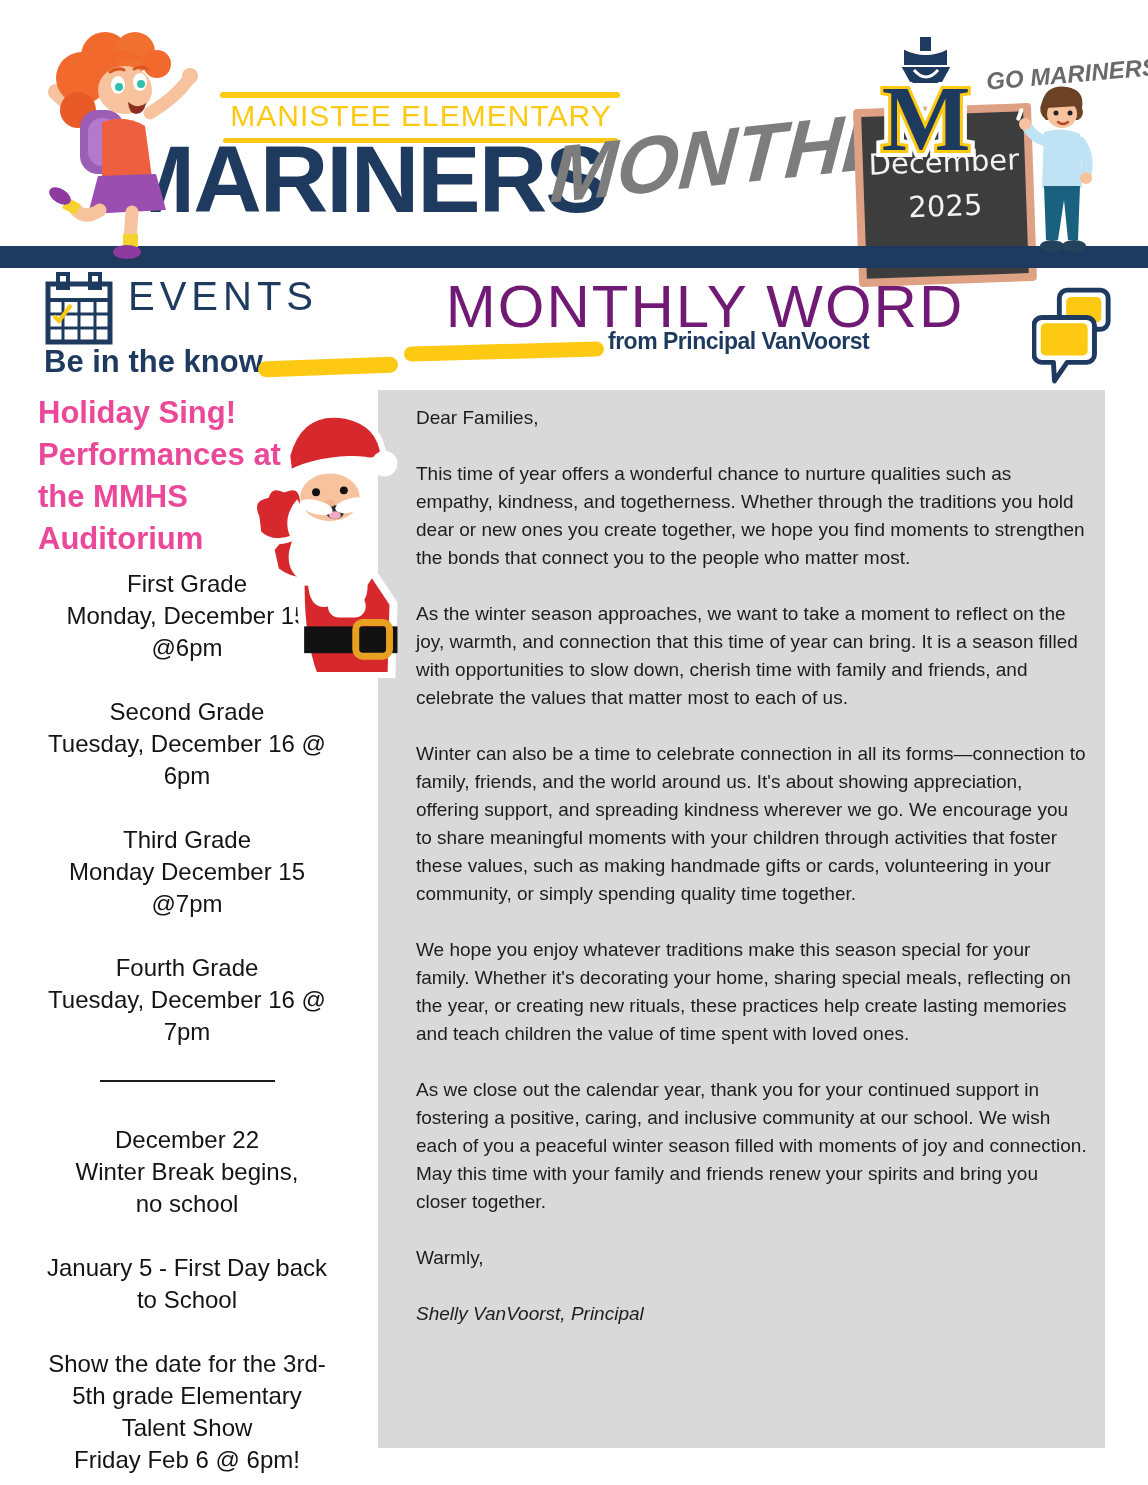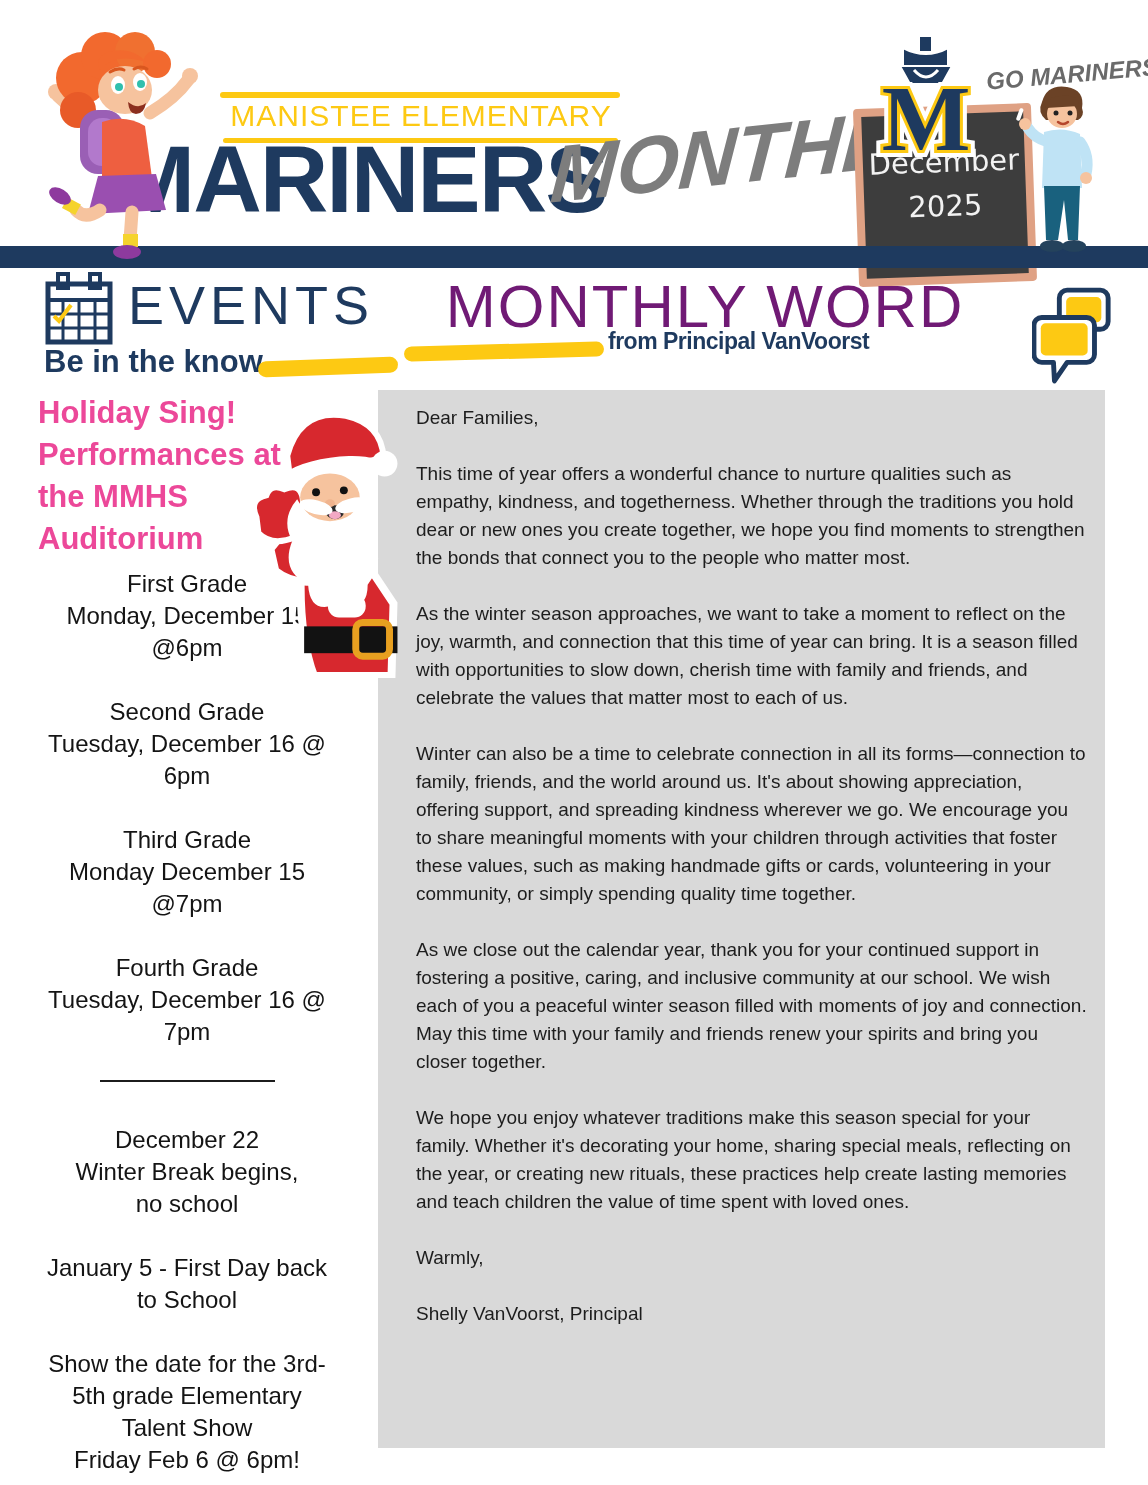--- a/index.html
+++ b/index.html
@@ -17,21 +17,21 @@
     transform:rotate(-6deg) skewX(-10deg);transform-origin:left bottom;}
   .go-mariners{position:absolute;left:986px;top:60px;font-size:24px;font-weight:bold;
     font-style:italic;color:#6a6a6a;white-space:nowrap;transform:rotate(-5deg);}
   .chalkboard{position:absolute;left:856px;top:106px;width:162px;height:136px;
     background:#3d3d3d;border:8px solid #dfa184;border-radius:4px;transform:rotate(-2deg);
     color:#f2f2f2;text-align:center;font-size:29px;line-height:44px;padding-top:26px;
     font-family:"DejaVu Sans",sans-serif;}
   .header-bar{position:absolute;left:0;top:246px;width:1148px;height:22px;background:#1e3a5f;z-index:2;}
 
   
-  .events-title{position:absolute;left:128px;top:274px;font-size:54px;font-weight:100;
+  .events-title{position:absolute;left:128px;top:274px;font-size:40px;font-weight:100;
     letter-spacing:5px;color:#1e3a5f;}
   .events-tagline{position:absolute;left:44px;top:344px;font-size:31px;font-weight:bold;color:#1e3a5f;}
   .swoosh{position:absolute;background:#fdc913;border-radius:10px;}
   .swoosh-events{left:258px;top:359px;width:140px;height:16px;transform:rotate(-2deg);}
   .holiday-heading{position:absolute;left:38px;top:392px;width:280px;font-size:31px;
     font-weight:bold;line-height:42px;color:#ec4899;}
   .event-list{position:absolute;left:22px;top:568px;width:330px;text-align:center;
     font-size:24px;line-height:32px;color:#141414;}
   .event-block{margin:0 0 32px 0;}
   .divider{width:175px;border:none;border-top:2px solid #1c1c1c;margin:8px auto 42px auto;}
@@ -42,21 +42,21 @@
   .swoosh-mw{left:404px;top:344px;width:200px;height:15px;transform:rotate(-1.5deg);}
   .mw-subtitle{position:absolute;left:608px;top:328px;font-size:23px;font-weight:bold;
     color:#1e3a5f;letter-spacing:-0.5px;}
 
   
   .letter-box{position:absolute;left:378px;top:390px;width:727px;height:1058px;
     background:#d9d9d9;z-index:1;}
   .letter-inner{padding:14px 16px 0 38px;font-size:19px;line-height:28px;color:#1d1d1d;}
   .letter-inner p{margin:28px 0 0 0;}
   .letter-inner p.first{margin-top:0;}
-  .sig-line{margin:0;}
+  .sig-line{margin:0;font-style:italic;}
 
   
   .girl{position:absolute;left:30px;top:18px;width:185px;height:245px;z-index:3;}
   .boy{position:absolute;left:1012px;top:82px;width:100px;height:178px;z-index:3;}
   .mlogo{position:absolute;left:856px;top:30px;width:140px;height:140px;z-index:3;}
   .santa{position:absolute;left:242px;top:400px;width:160px;height:278px;z-index:5;}
   .cal-icon{position:absolute;left:42px;top:270px;width:76px;height:80px;}
   .bubbles{position:absolute;left:1032px;top:286px;width:82px;height:102px;}
 </style>
 </head>
@@ -236,21 +236,21 @@
       <path d="M10 32 h46 a8 8 0 0 1 8 8 v30 a8 8 0 0 1 -8 8 h-20 l-13 19 l-1 -19 h-12 a8 8 0 0 1 -8 -8 v-30 a8 8 0 0 1 8 -8 z" fill="#fff" stroke="#1e3a5f" stroke-width="5" stroke-linejoin="round"></path>
       <rect x="9" y="38" width="48" height="33" rx="5" fill="#fdc913"></rect>
     </svg>
 
     <div class="letter-box">
       <div class="letter-inner">
         <p class="first">Dear Families,</p>
         <p>This time of year offers a wonderful chance to nurture qualities such as empathy, kindness, and togetherness. Whether through the traditions you hold dear or new ones you create together, we hope you find moments to strengthen the bonds that connect you to the people who matter most.</p>
         <p>As the winter season approaches, we want to take a moment to reflect on the joy, warmth, and connection that this time of year can bring. It is a season filled with opportunities to slow down, cherish time with family and friends, and celebrate the values that matter most to each of us.</p>
         <p>Winter can also be a time to celebrate connection in all its forms—connection to family, friends, and the world around us. It's about showing appreciation, offering support, and spreading kindness wherever we go. We encourage you to share meaningful moments with your children through activities that foster these values, such as making handmade gifts or cards, volunteering in your community, or simply spending quality time together.</p>
+        <p>We hope you enjoy whatever traditions make this season special for your family. Whether it's decorating your home, sharing special meals, reflecting on the year, or creating new rituals, these practices help create lasting memories and teach children the value of time spent with loved ones.</p>
         <p>As we close out the calendar year, thank you for your continued support in fostering a positive, caring, and inclusive community at our school. We wish each of you a peaceful winter season filled with moments of joy and connection. May this time with your family and friends renew your spirits and bring you closer together.</p>
-        <p>We hope you enjoy whatever traditions make this season special for your family. Whether it's decorating your home, sharing special meals, reflecting on the year, or creating new rituals, these practices help create lasting memories and teach children the value of time spent with loved ones.</p>
         <p>Warmly,</p>
         <p class="sig-line">Shelly VanVoorst, Principal</p>
       </div>
     </div>
   </div>
 
 </div>
 
 </body></html>

